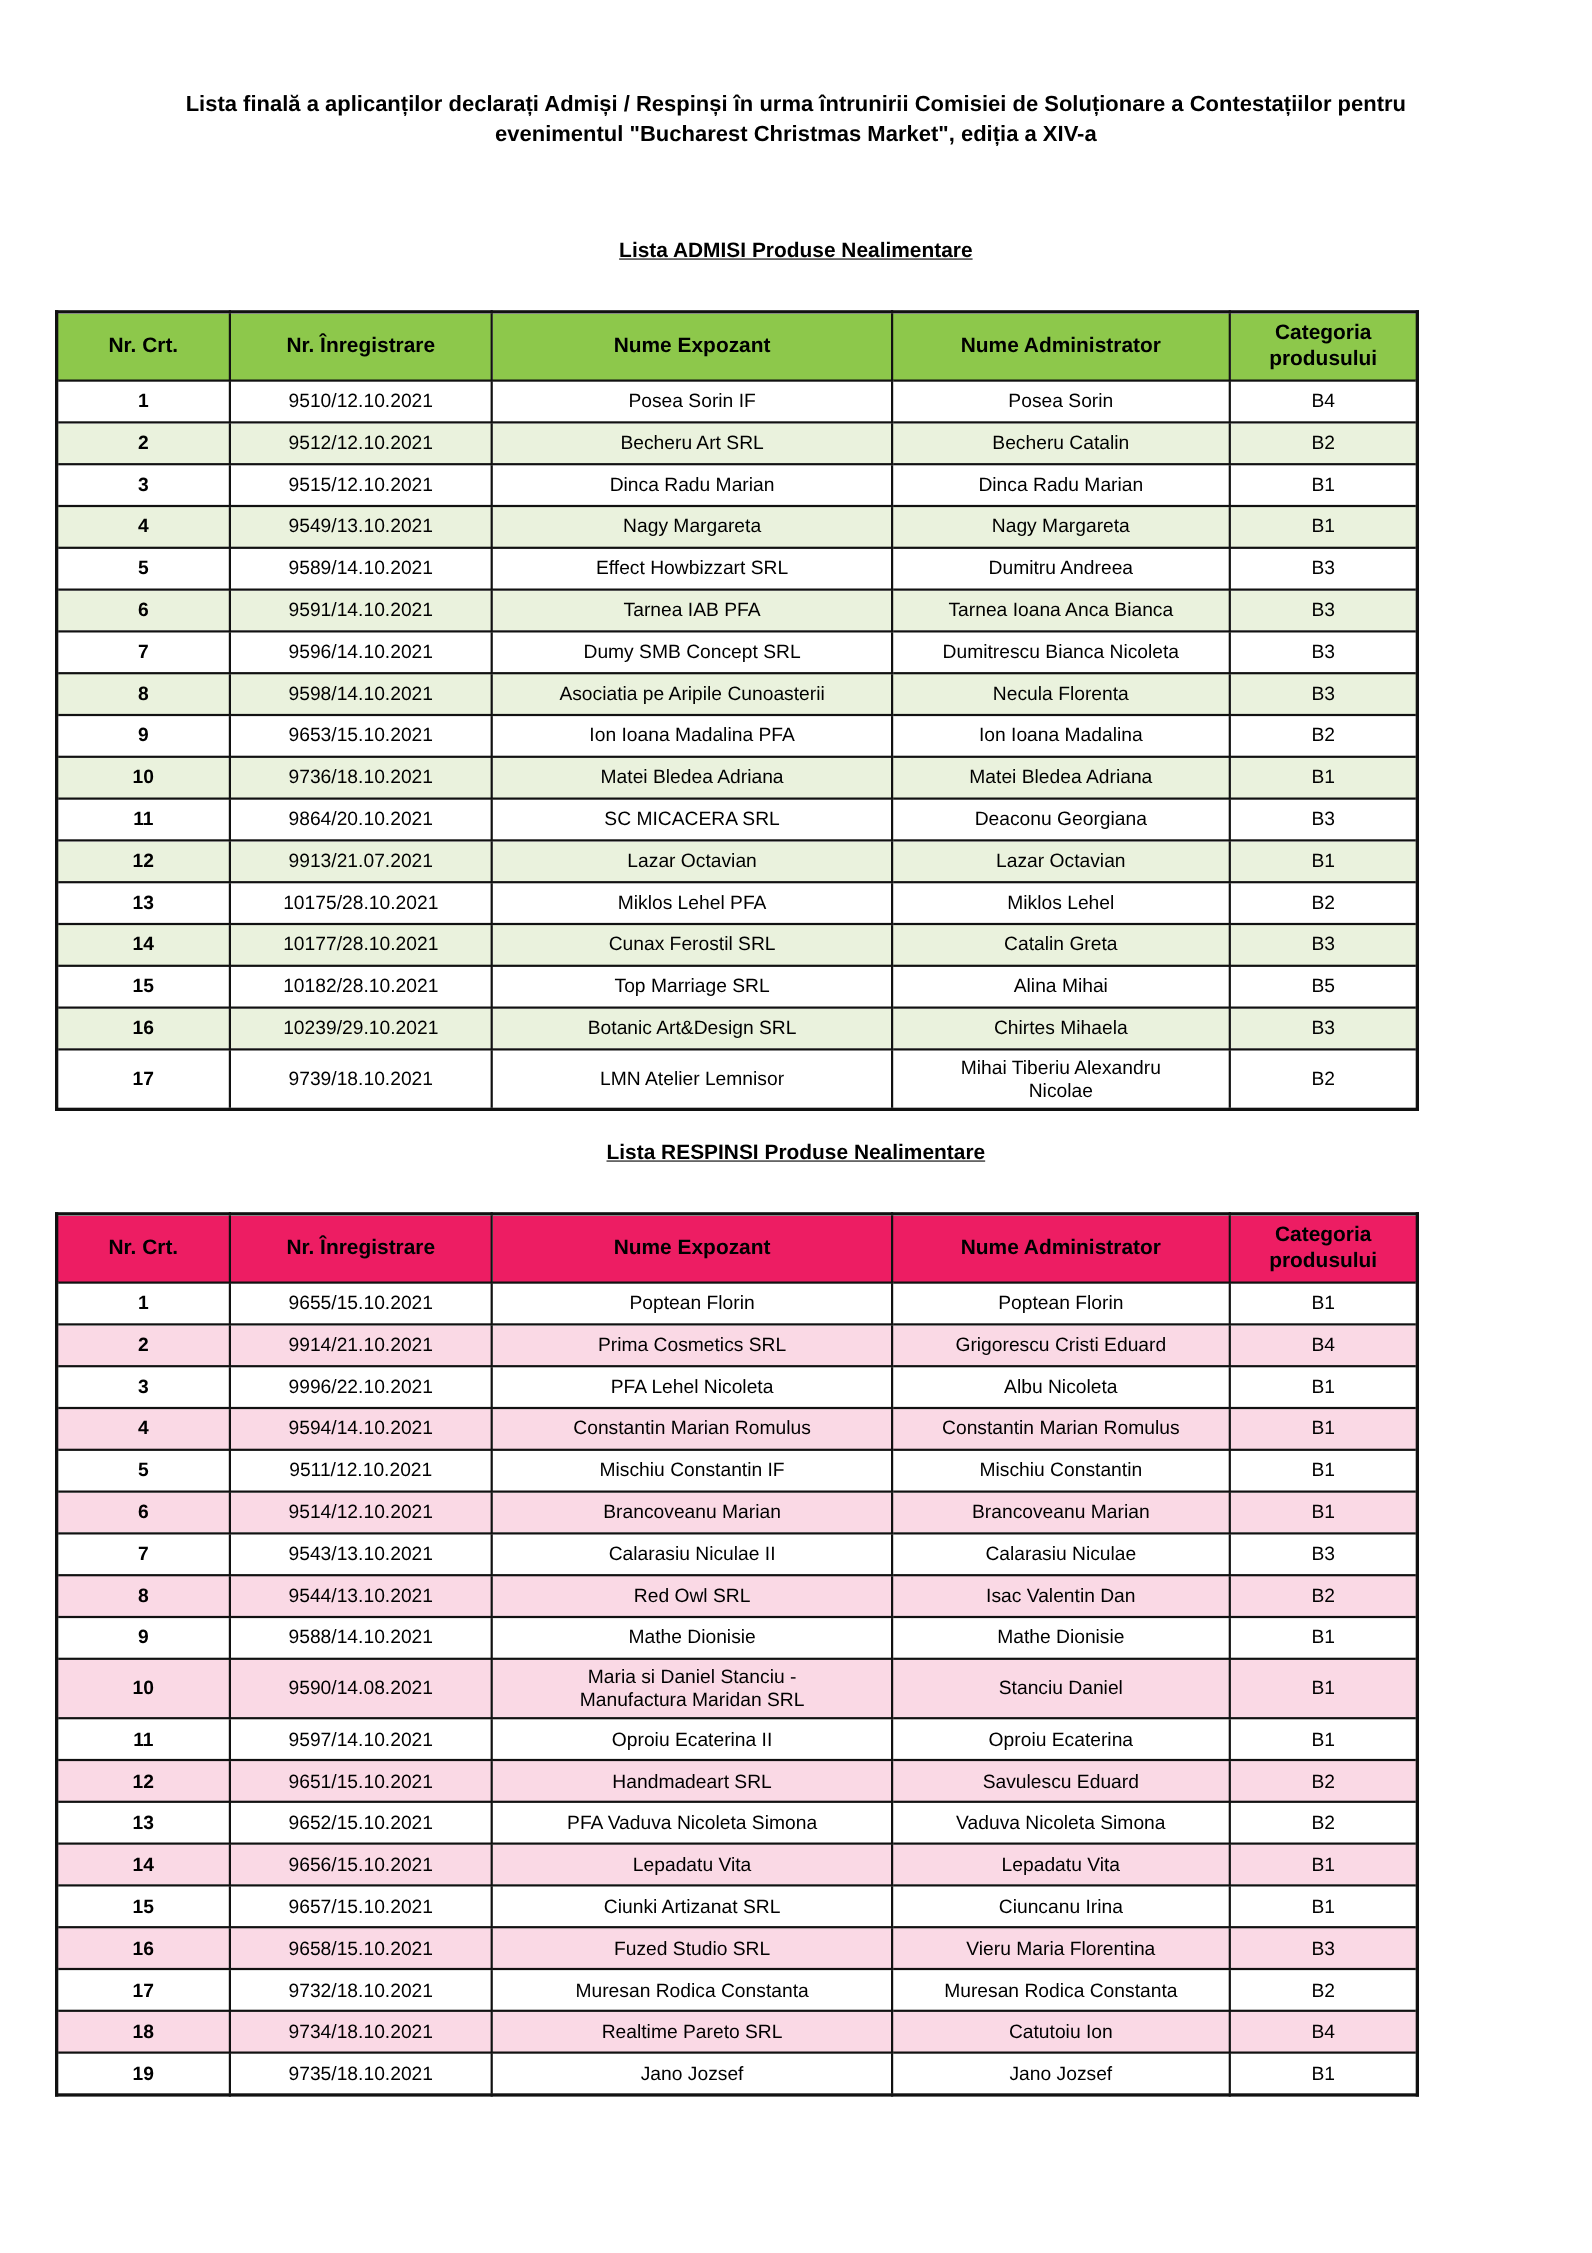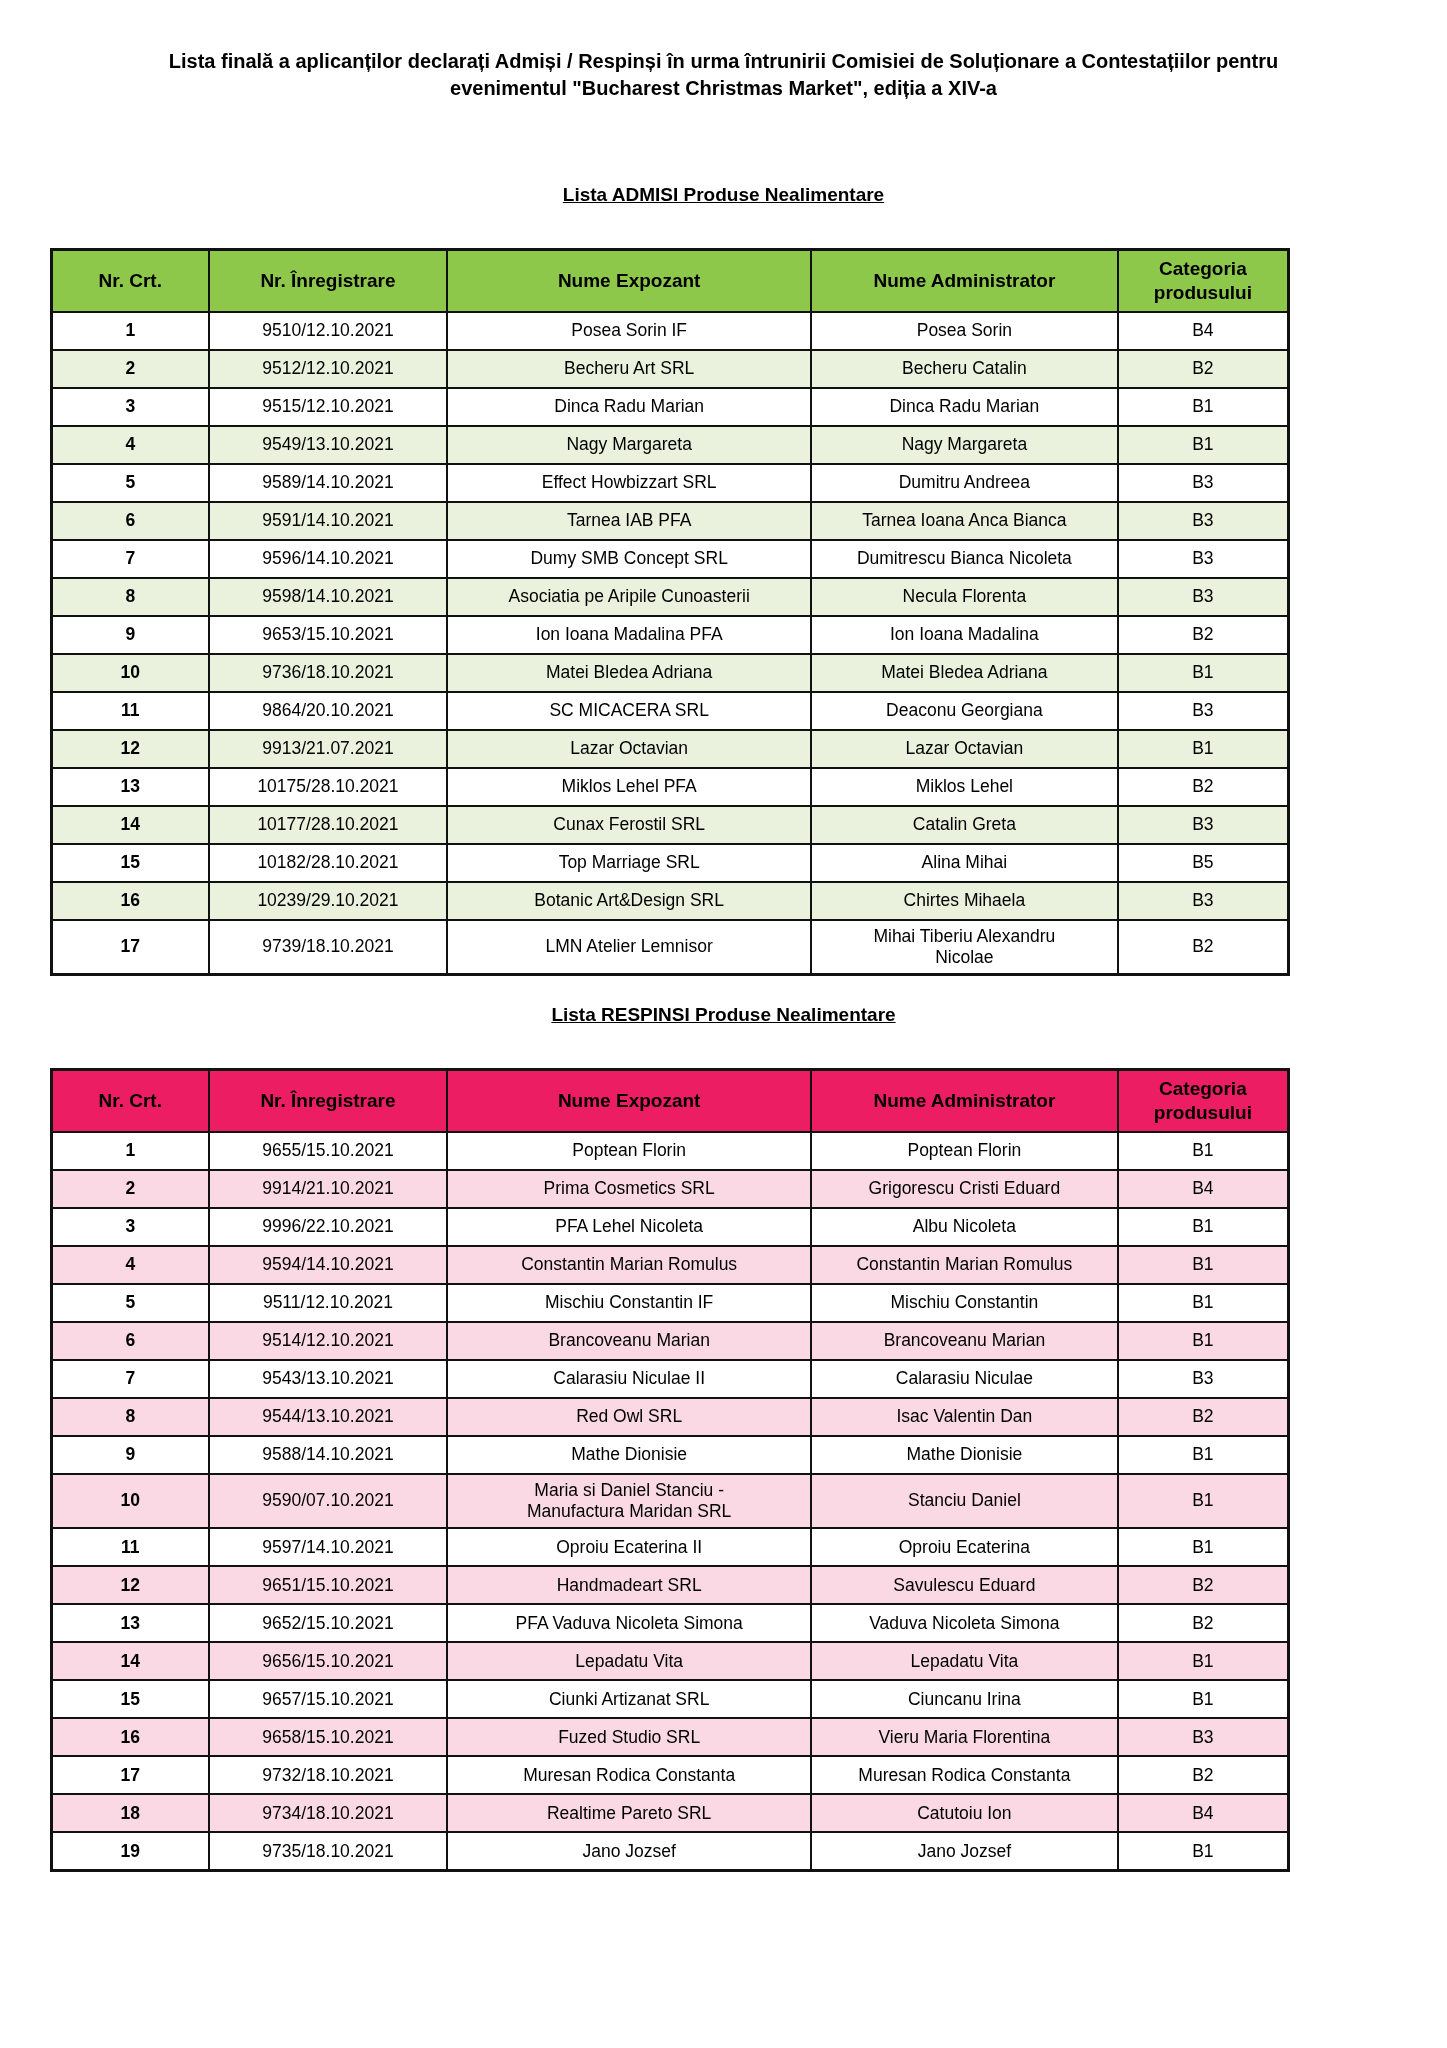--- a/index.html
+++ b/index.html
@@ -10,21 +10,21 @@
     color: #000;
   }
   body {
     width: 1447px;
     height: 2048px;
     overflow: hidden;
   }
   .page {
     box-sizing: border-box;
     width: 1447px;
-    padding-top: 48px;
+    padding-top: 82px;
   }
   .doc-title {
     max-width: 1215px;
     margin: 0 auto;
     font-size: 20px;
     font-weight: bold;
     text-align: center;
     line-height: 1.35;
   }
   .section-title {
@@ -308,21 +308,21 @@
           </tr>
           <tr>
             <td class="c0">9</td>
             <td class="c1">9588/14.10.2021</td>
             <td class="c2">Mathe Dionisie</td>
             <td class="c3">Mathe Dionisie</td>
             <td class="c4">B1</td>
           </tr>
           <tr class="alt">
             <td class="c0">10</td>
-            <td class="c1">9590/07.10.2021</td>
+            <td class="c1">9590/14.08.2021</td>
             <td class="c2">Maria si Daniel Stanciu -
 Manufactura Maridan SRL</td>
             <td class="c3">Stanciu Daniel</td>
             <td class="c4">B1</td>
           </tr>
           <tr>
             <td class="c0">11</td>
             <td class="c1">9597/14.10.2021</td>
             <td class="c2">Oproiu Ecaterina II</td>
             <td class="c3">Oproiu Ecaterina</td>

